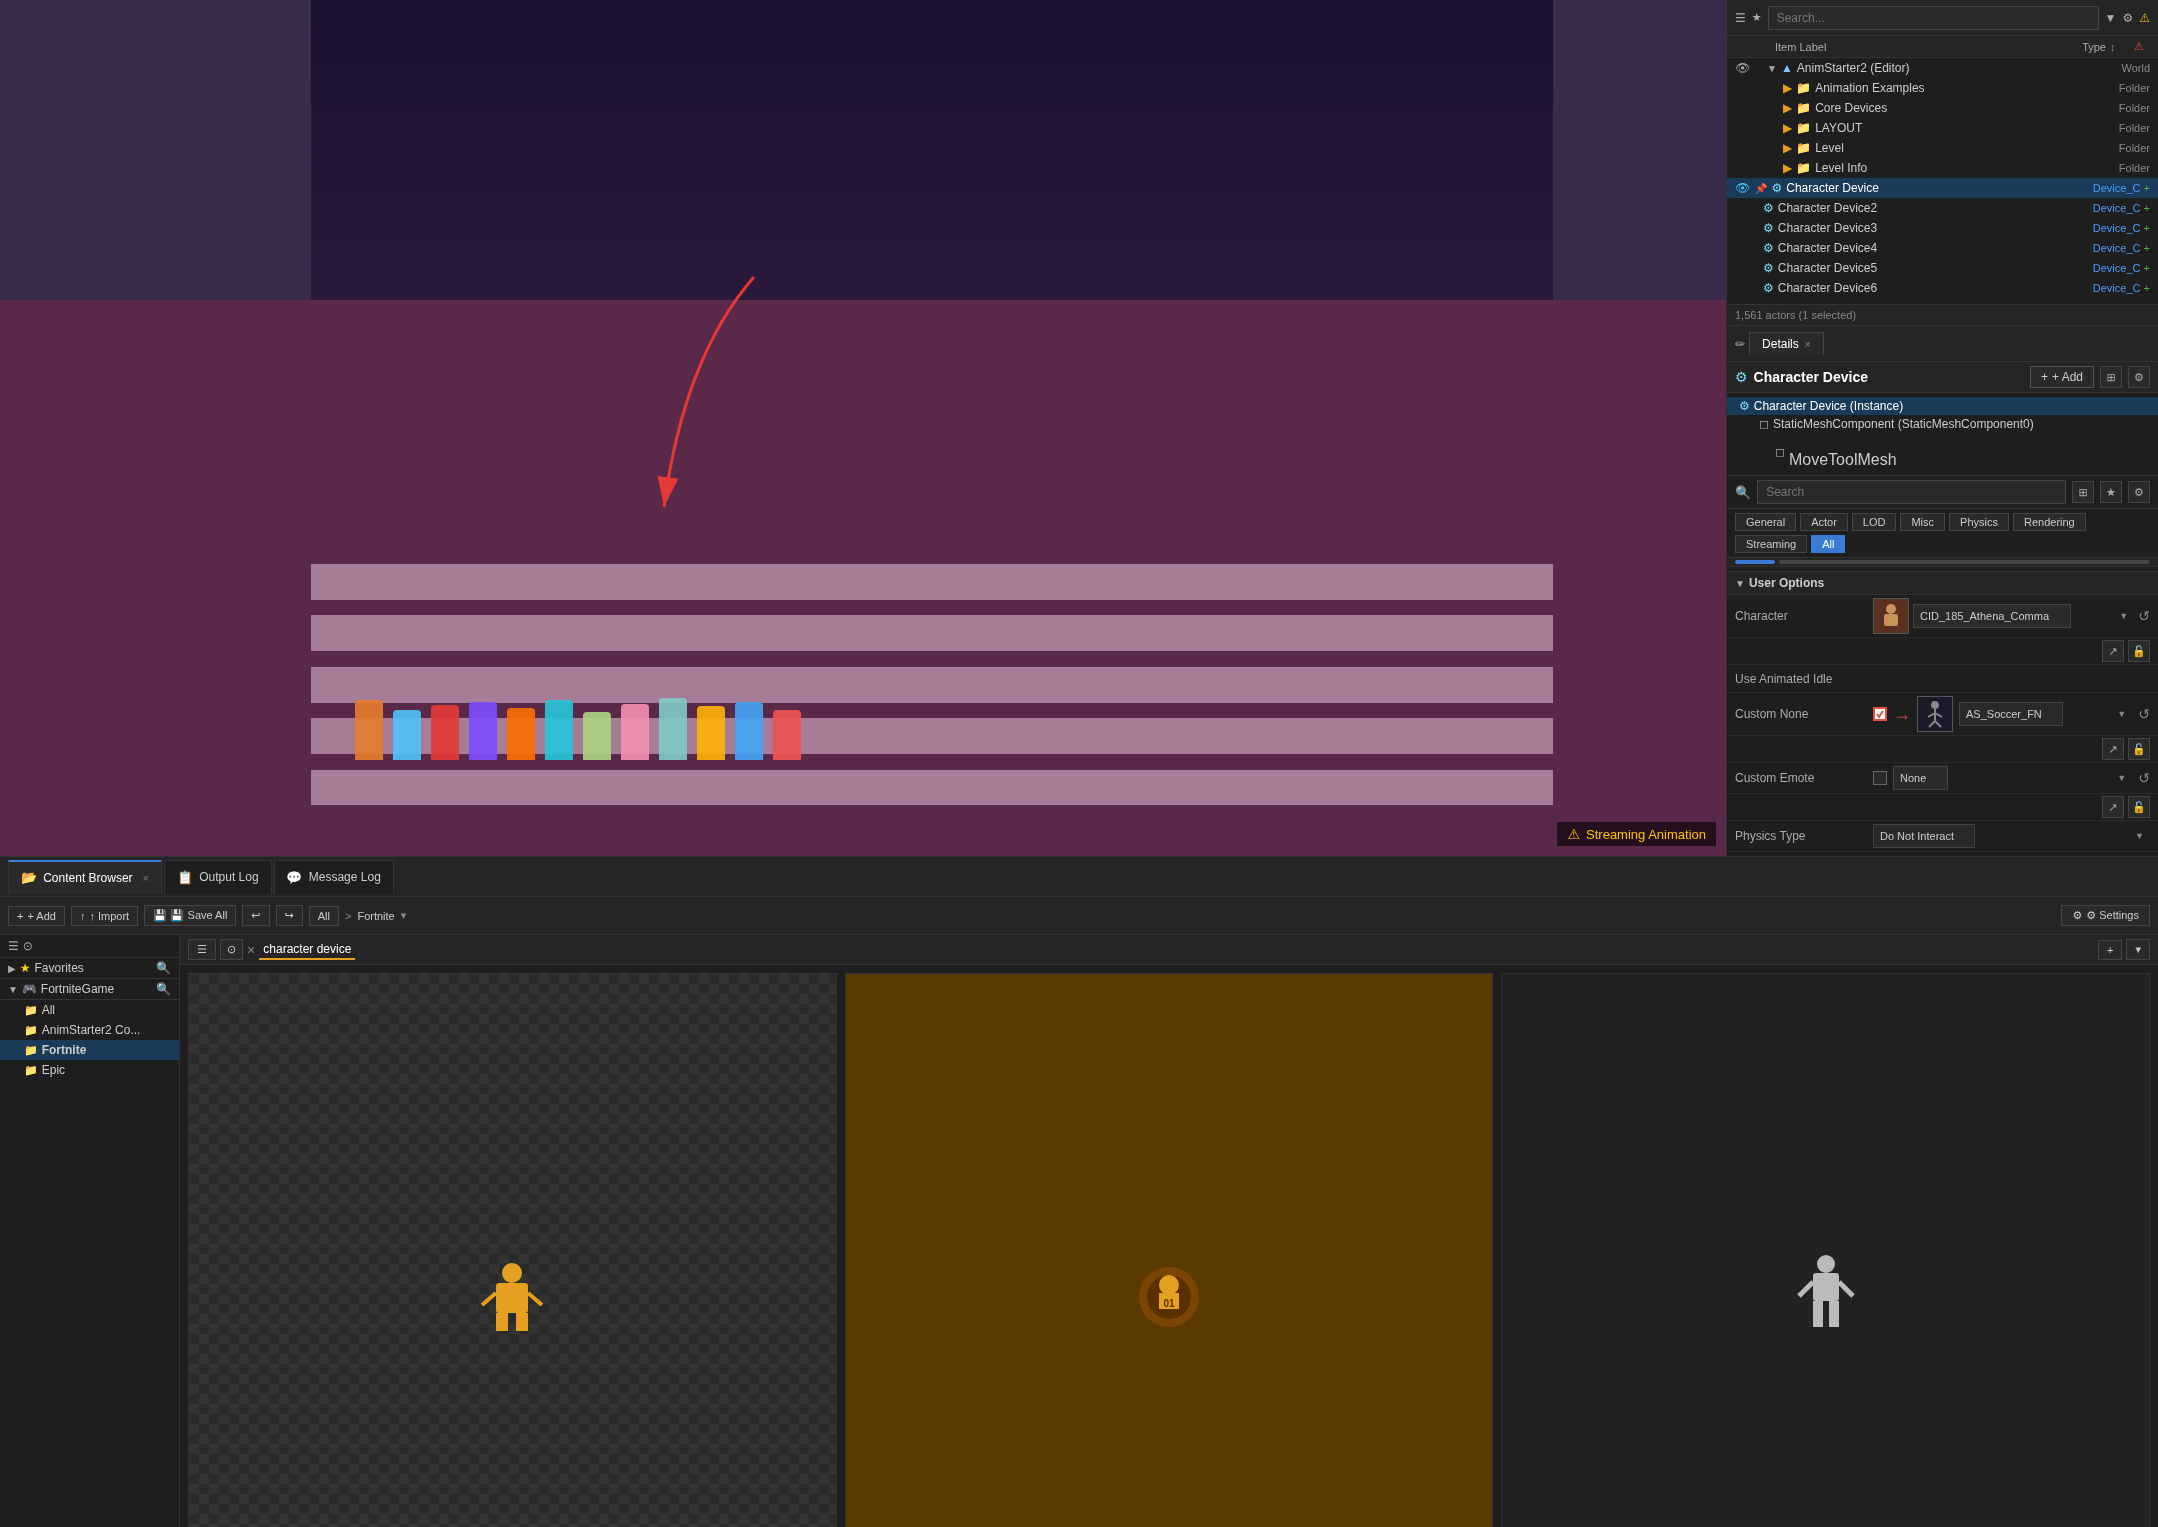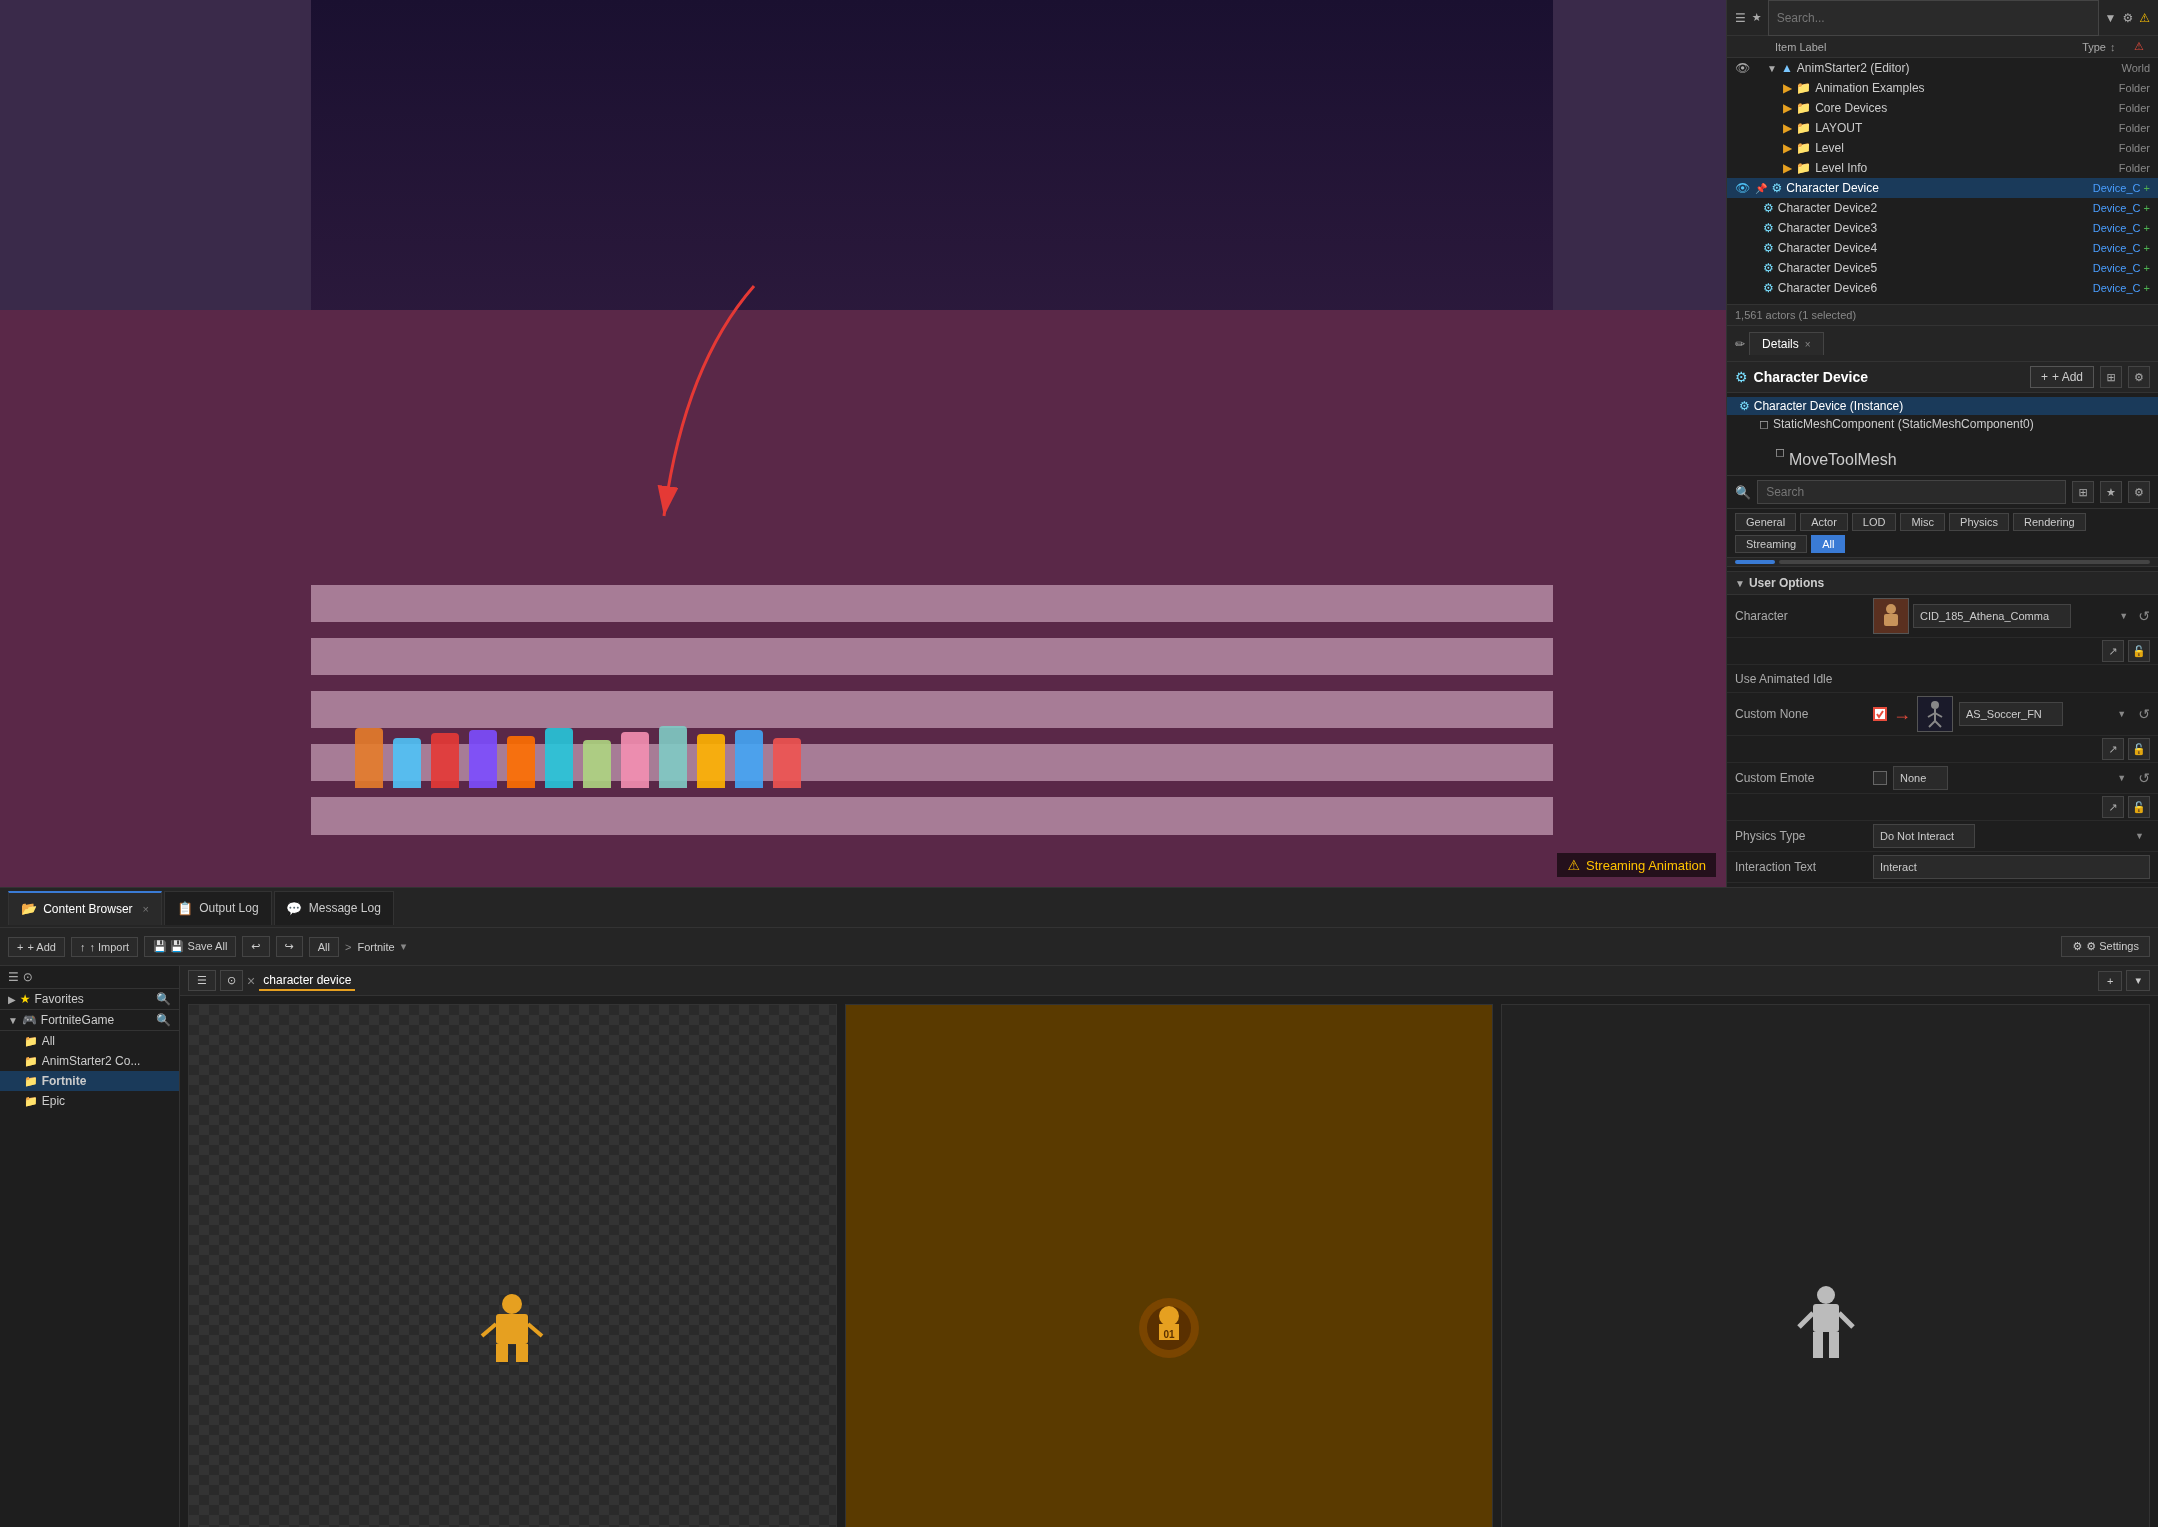--- a/index.html
+++ b/index.html
@@ -11,21 +11,21 @@
     .bottom-row { display: flex; flex-direction: row; flex: 1; }
 
     
     .viewport { flex: 1; background: #2a2a3a; position: relative; overflow: hidden; }
     .viewport-overlay { position: absolute; bottom: 10px; right: 10px; background: rgba(0,0,0,0.6); color: #ffc200; padding: 4px 10px; font-size: 13px; display: flex; align-items: center; gap: 6px; }
     .warning-triangle { color: #ffc200; font-size: 14px; }
 
     
     .right-panel { width: 432px; background: #1e1e1e; display: flex; flex-direction: column; border-left: 1px solid #333; }
     .outliner-toolbar { height: 36px; background: #252525; display: flex; align-items: center; padding: 0 8px; gap: 6px; border-bottom: 1px solid #333; }
-    .outliner-search { flex: 1; background: #2a2a2a; border: 1px solid #444; color: #ccc; padding: 2px 8px; font-size: 12px; height: 36px; }
+    .outliner-search { flex: 1; background: #2a2a2a; border: 1px solid #444; color: #ccc; padding: 2px 8px; font-size: 12px; height: 24px; }
     .outliner-header { display: flex; align-items: center; padding: 4px 8px; background: #252525; border-bottom: 1px solid #333; font-size: 11px; color: #aaa; gap: 4px; }
     .outliner-list { flex: 1; overflow-y: auto; background: #1e1e1e; }
     .outliner-item { display: flex; align-items: center; padding: 3px 8px; gap: 4px; cursor: pointer; font-size: 12px; }
     .outliner-item.selected { background: #1a3a5a; }
     .outliner-item .eye-icon { width: 16px; color: #aaa; font-size: 12px; }
     .actor-count { padding: 4px 8px; font-size: 11px; color: #888; border-top: 1px solid #333; background: #252525; }
 
     
     .details-panel { flex: 1; background: #1e1e1e; border-top: 1px solid #333; display: flex; flex-direction: column; }
     .details-tab-bar { display: flex; align-items: center; padding: 0 8px; background: #252525; border-bottom: 1px solid #333; height: 36px; gap: 4px; }
@@ -422,26 +422,20 @@
             <span class="prop-label">Physics Type</span>
             <div class="prop-value">
               <div class="prop-select-wrap" style="flex:1;">
                 <select class="prop-select">
                   <option>Do Not Interact</option>
                 </select>
               </div>
             </div>
           </div>
 
-          <div class="prop-row">
-            <span class="prop-label">Interaction Text</span>
-            <div class="prop-value">
-              <input type="text" value="Interact" style="flex: 1 1 0%; background: rgb(42, 42, 42); border: 1px solid rgb(68, 68, 68); color: rgb(204, 204, 204); padding: 2px 6px; font-size: 11px; height: 24px;">
-            </div>
-          </div>
         </div>
       </div>
     </div>
   </div>
 
   <div class="bottom-row">
 
     <div class="left-panel">
 
       <div class="tab-bar">

